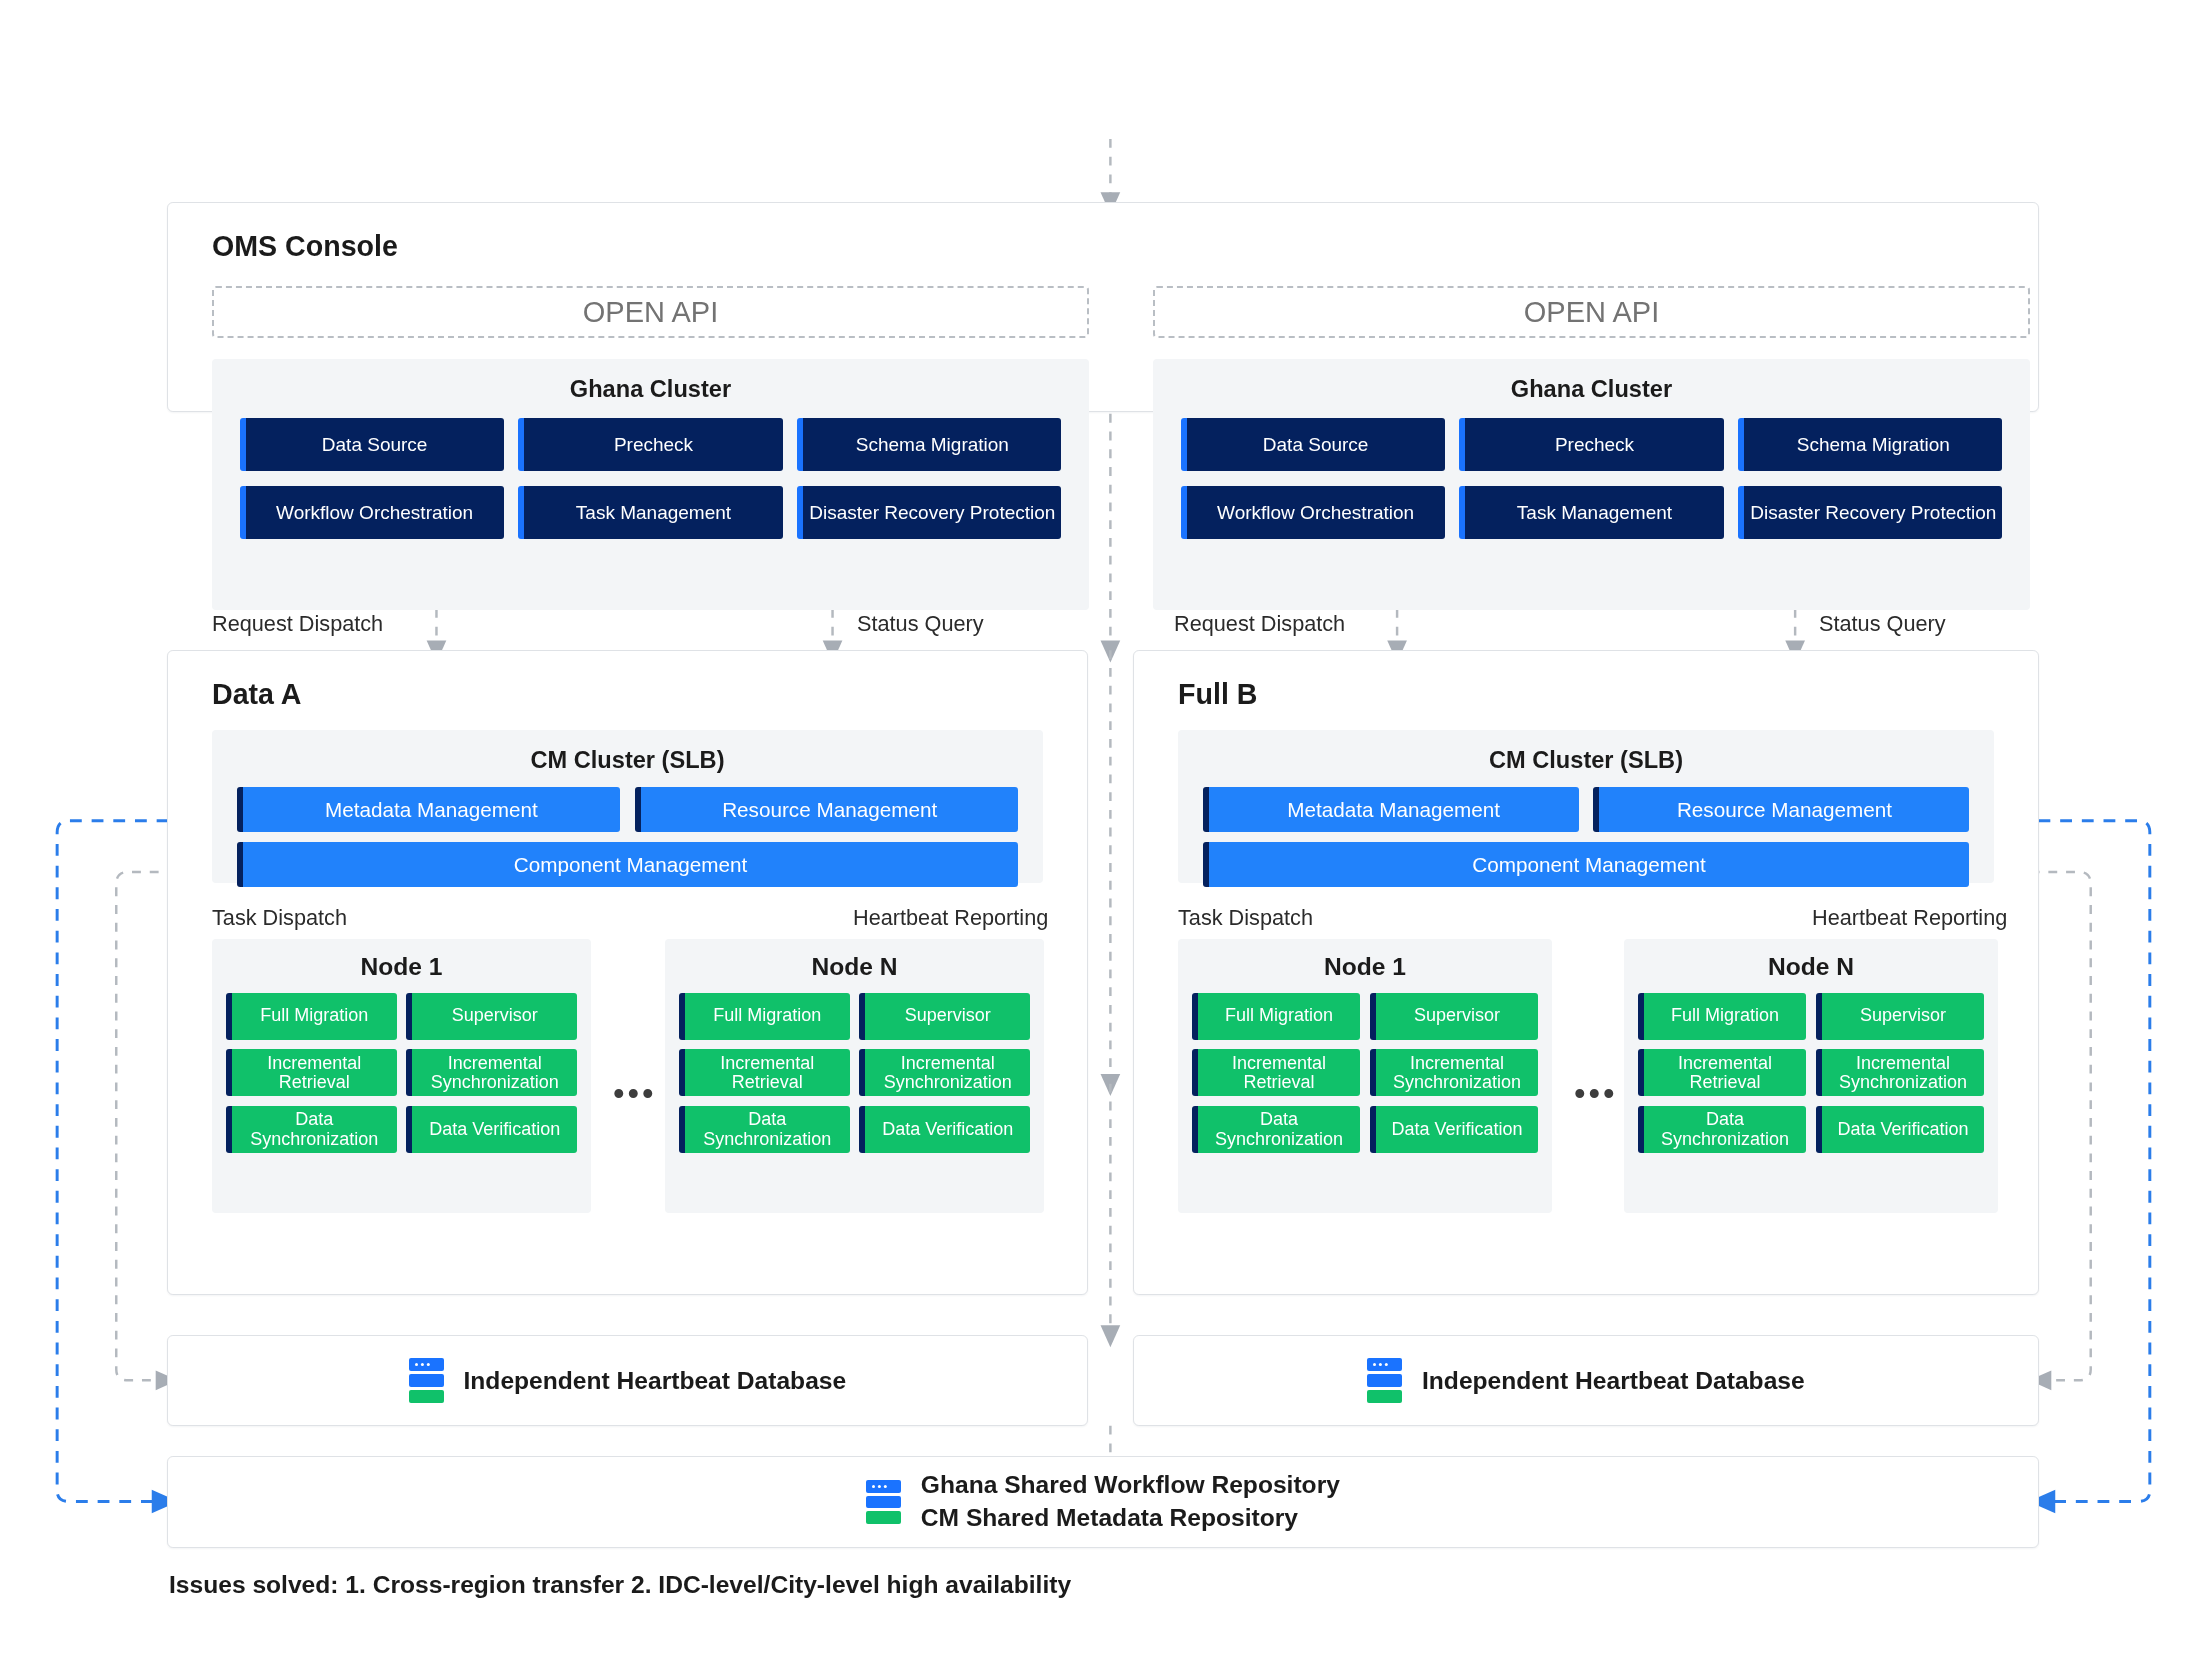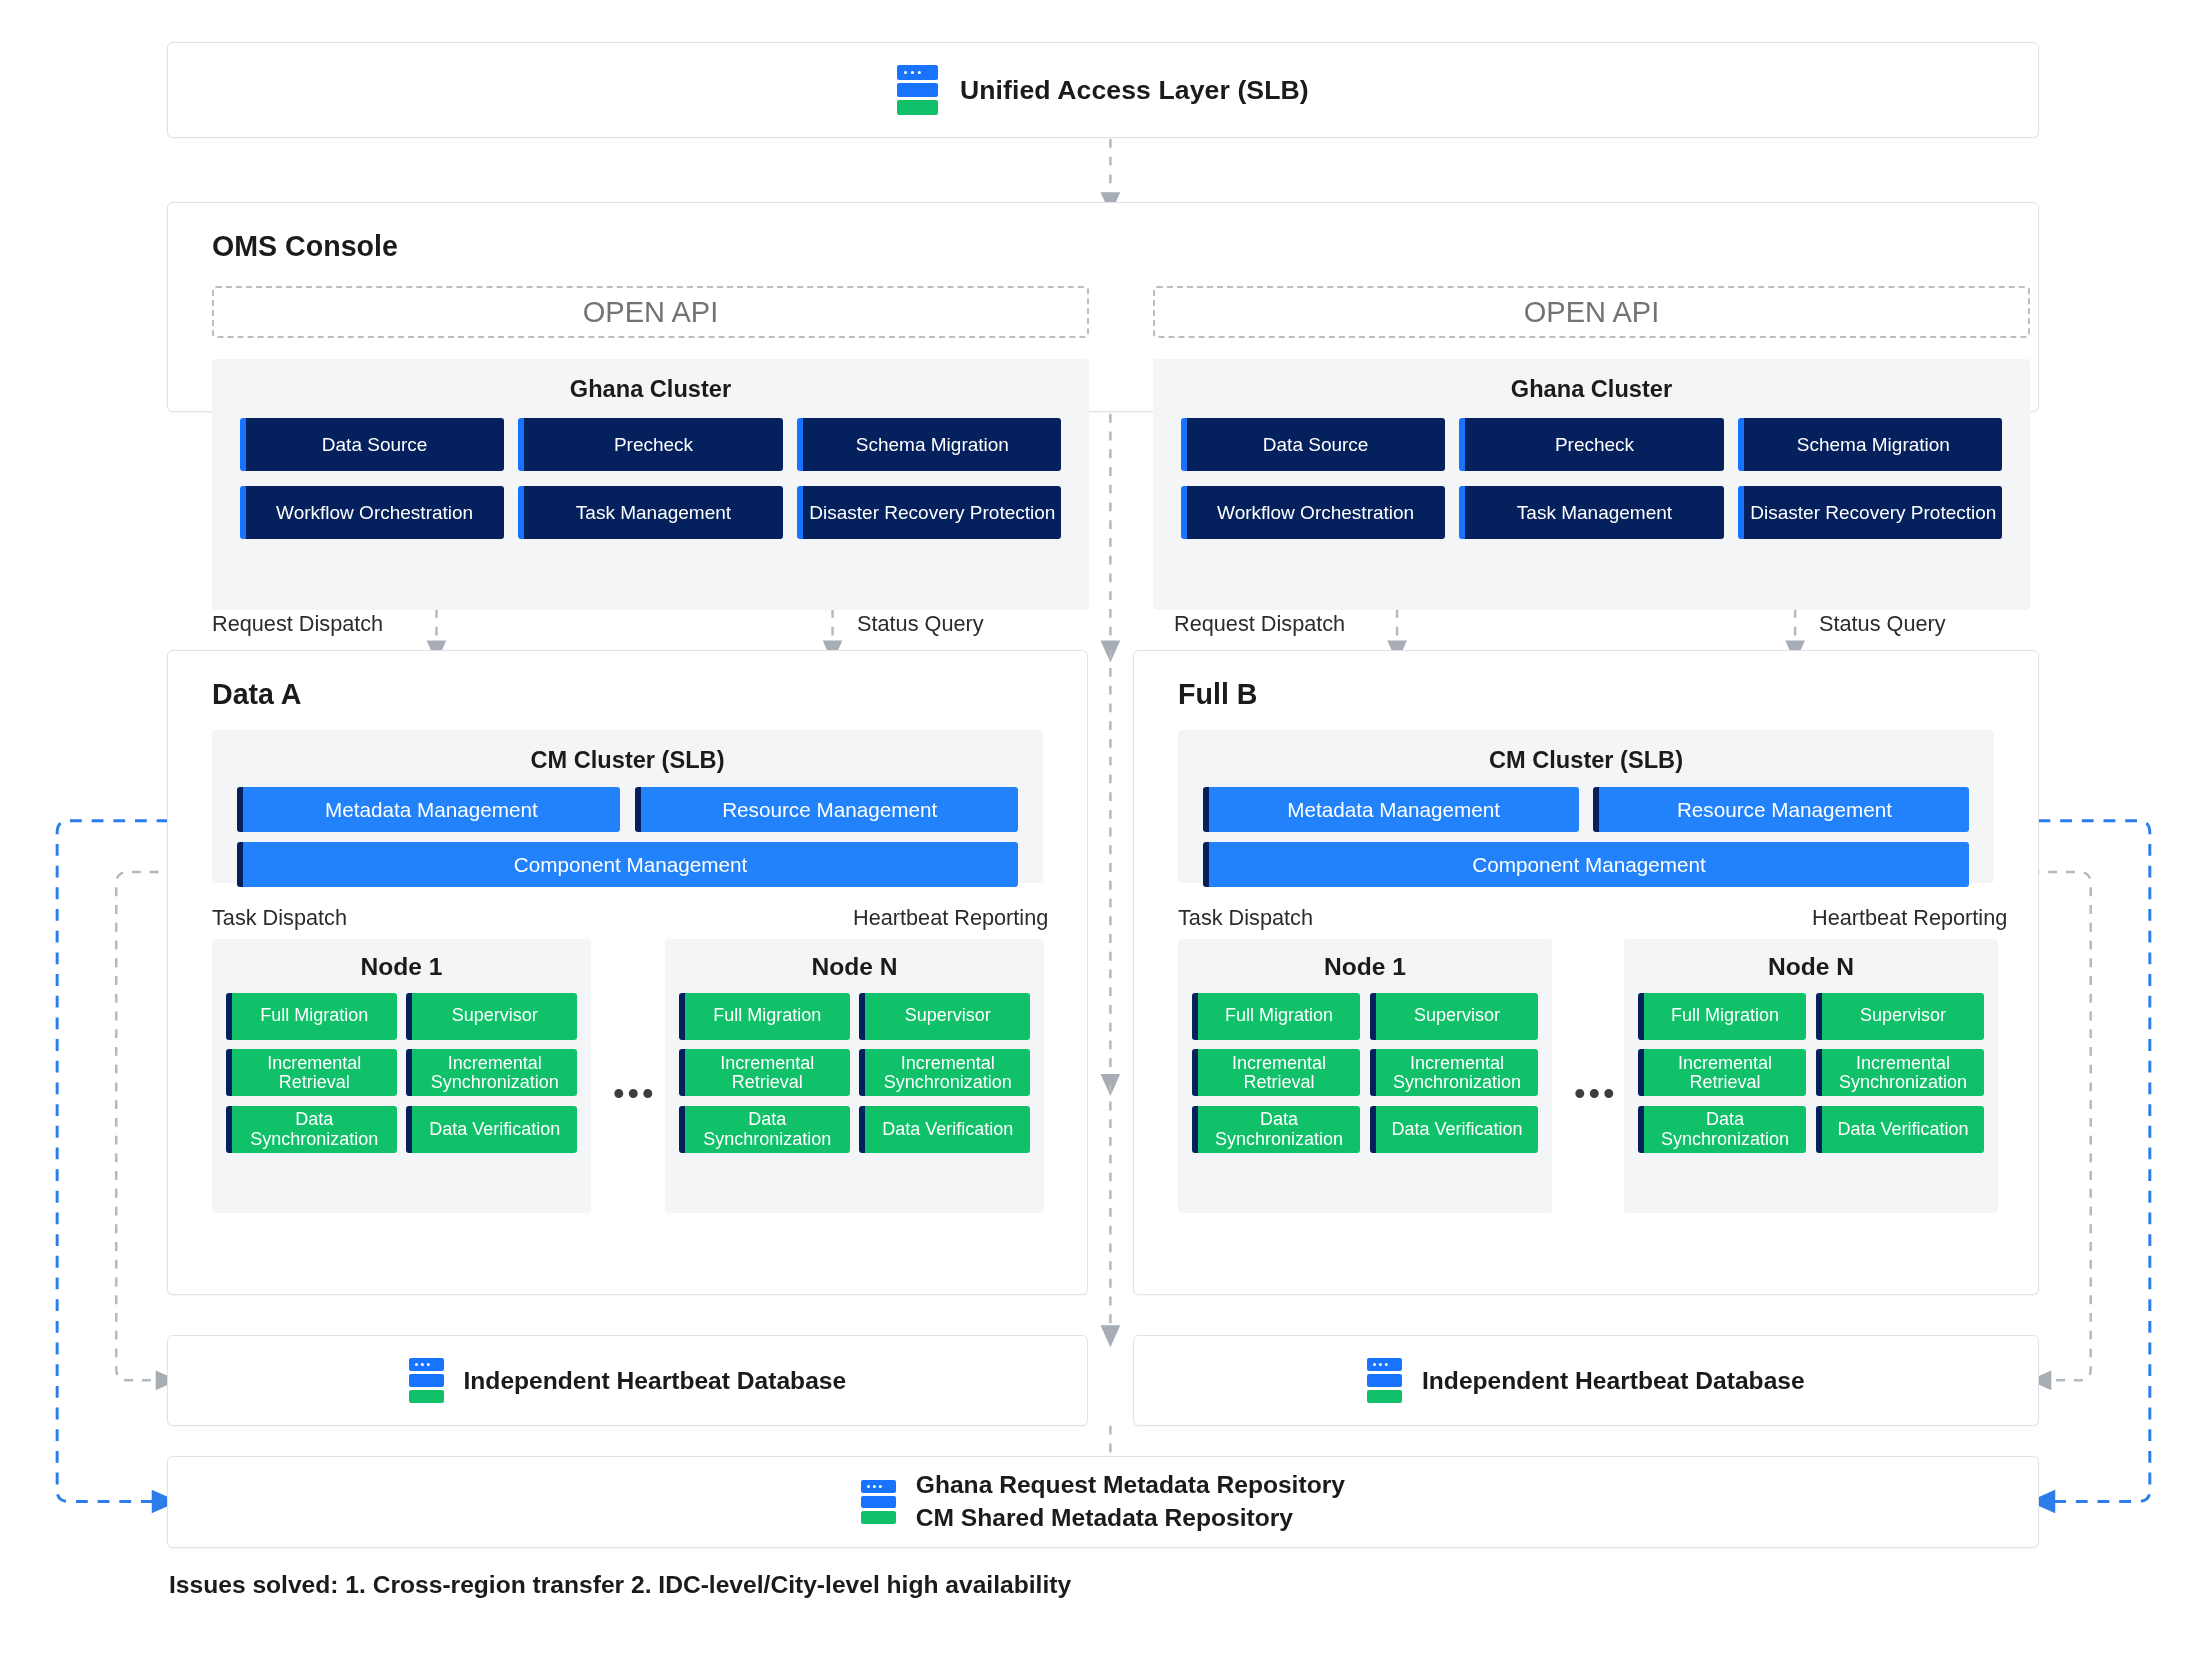--- a/index.html
+++ b/index.html
@@ -189,28 +189,20 @@
       <path d="M215,885 L130,885 Q118,885 118,897 L118,1390 Q118,1401 130,1401 L168,1401" marker-end="url(#ah-gray)"></path>
       <path d="M2025,885 L2110,885 Q2122,885 2122,897 L2122,1390 Q2122,1401 2110,1401 L2072,1401" marker-end="url(#ah-gray)"></path>
     </g>
 
     <g stroke="#2b7dea" stroke-width="3" stroke-dasharray="12 10" fill="none">
       <path d="M215,833 L70,833 Q58,833 58,845 L58,1513 Q58,1524 70,1524 L166,1524" marker-end="url(#ah-blue)"></path>
       <path d="M2025,833 L2170,833 Q2182,833 2182,845 L2182,1513 Q2182,1524 2170,1524 L2074,1524" marker-end="url(#ah-blue)"></path>
     </g>
   </svg>
 
-  <div class="card ual">
-    <span class="dbicon">
-      <i class="dots"></i>
-        <i></i>
-        <i class="green"></i>
-    </span>
-    <span class="ual-text">Unified Access Layer (SLB)</span>
-  </div>
 
   <div class="card oms">
     <div class="oms-title">OMS Console</div>
 
     <div class="openapi left">OPEN API</div>
     <div class="openapi right">OPEN API</div>
 
     <div class="panel ghana left">
       <div class="panel-title">Ghana Cluster</div>
       <div class="chip-grid">
@@ -347,21 +339,21 @@
     <span class="hb-text">Independent Heartbeat Database</span>
   </div>
 
   <div class="card shared">
     <span class="dbicon">
       <i class="dots"></i>
         <i></i>
         <i class="green"></i>
     </span>
     <span class="shared-lines">
-      <div>Ghana Request Metadata Repository</div>
+      <div>Ghana Shared Workflow Repository</div>
       <div>CM Shared Metadata Repository</div>
     </span>
   </div>
 
   <div class="caption">Issues solved: 1. Cross-region transfer 2. IDC-level/City-level high availability</div>
 
 </div>
 
 
 </body></html>

